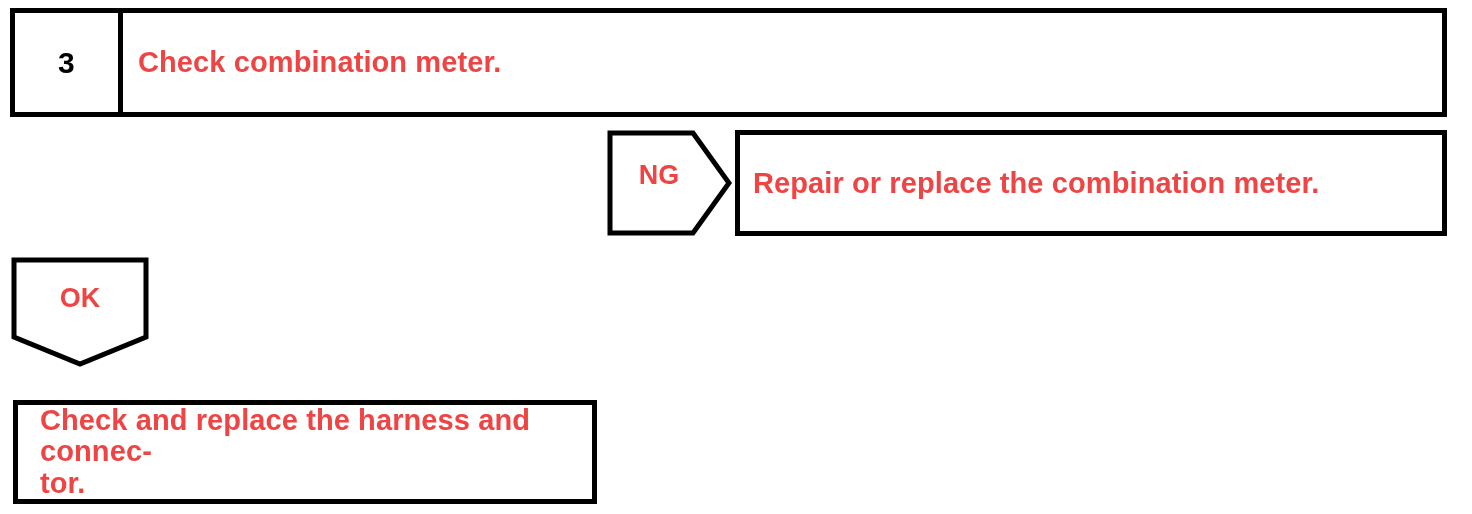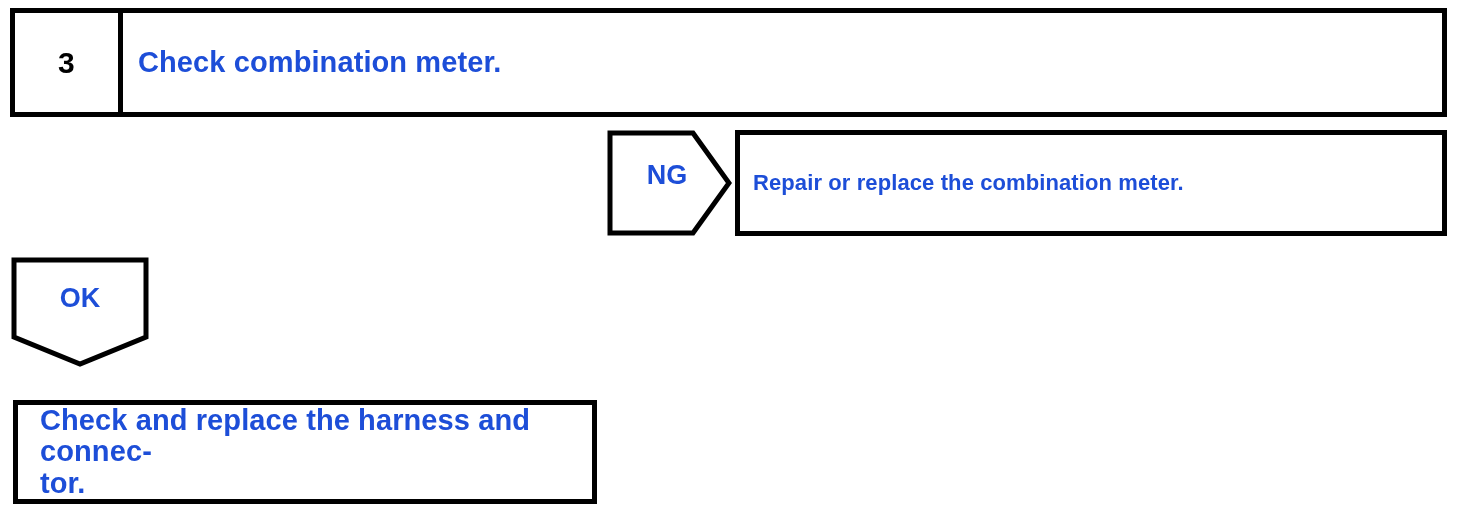--- a/index.html
+++ b/index.html
@@ -15,21 +15,21 @@
     width: 1472px;
     height: 514px;
     background: #ffffff;
     overflow: hidden;
   }
 
   
   .flow-text {
     font-family: "Liberation Sans", sans-serif;
     font-weight: bold;
-    color: #1d4ed8;
+    color: #ef4444;
     letter-spacing: 0.1px;
     white-space: pre;
   }
 
   
   .step-row {
     position: absolute;
     left: 10px;
     top: 8px;
     width: 1437px;
@@ -73,21 +73,21 @@
     height: 106px;
   }
   .ng-connector svg {
     display: block;
     position: absolute;
     left: 0;
     top: 0;
   }
   .ng-label {
     position: absolute;
-    left: 8px;
+    left: 0;
     top: 0;
     width: 104px;
     height: 90px;
     display: flex;
     align-items: center;
     justify-content: center;
     font-size: 27px;
     text-align: center;
   }
 
@@ -98,21 +98,21 @@
     width: 712px;
     height: 106px;
     box-sizing: border-box;
     border: 5px solid #000000;
     background: #ffffff;
     display: flex;
     align-items: center;
     padding-left: 13px;
   }
   .ng-result-text {
-    font-size: 22px;
+    font-size: 29px;
   }
 
   
   .ok-connector {
     position: absolute;
     left: 11px;
     top: 257px;
     width: 138px;
     height: 110px;
   }

